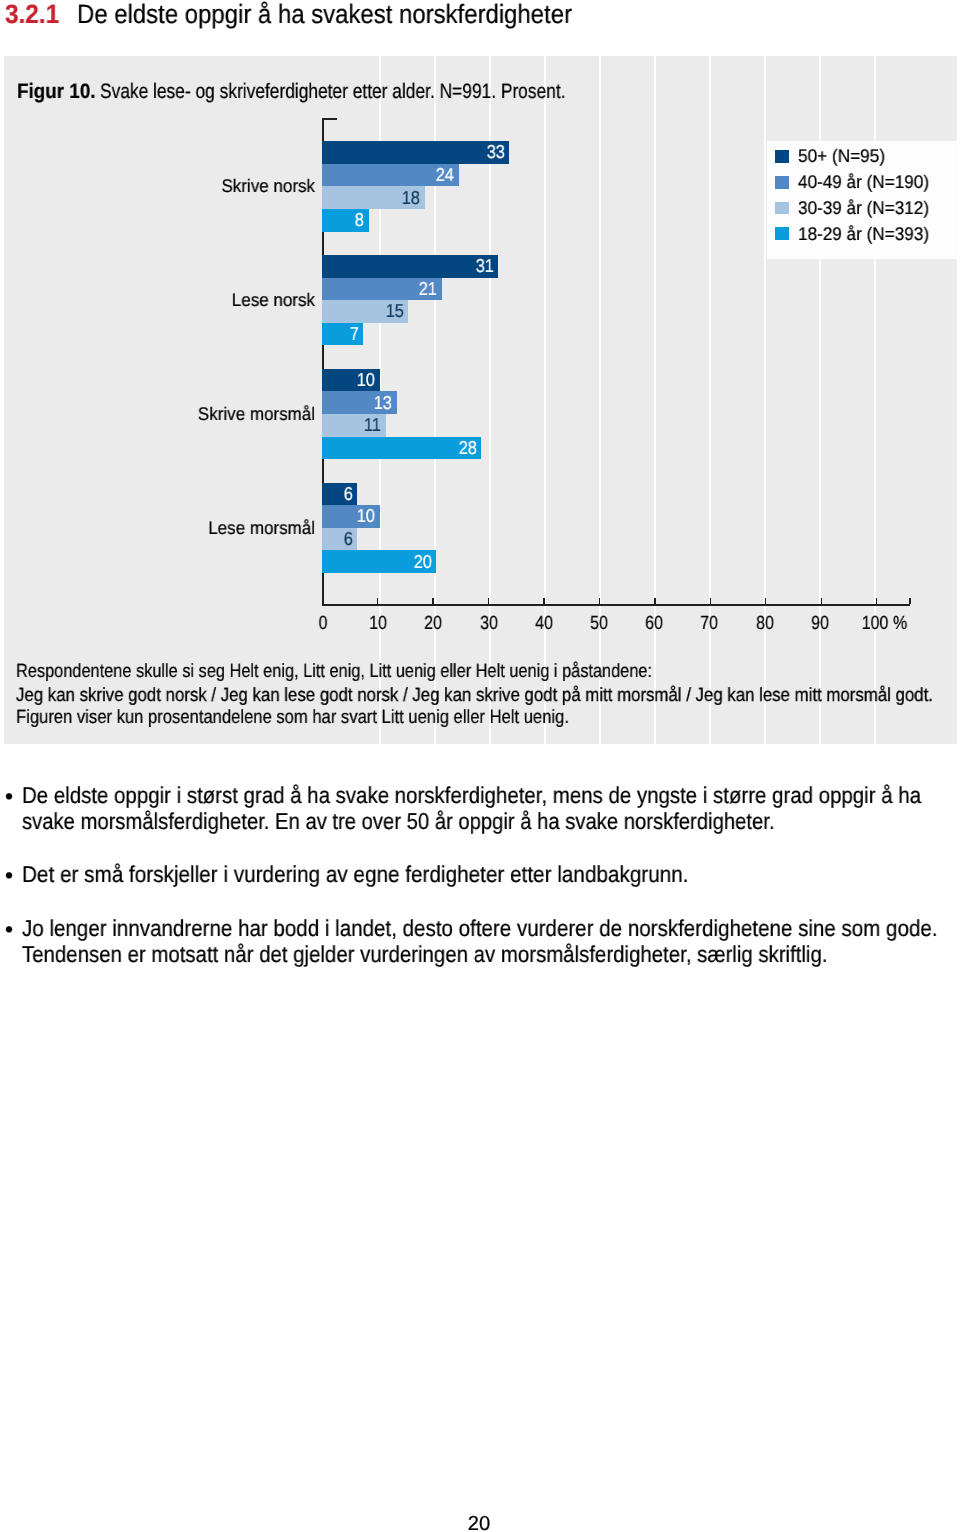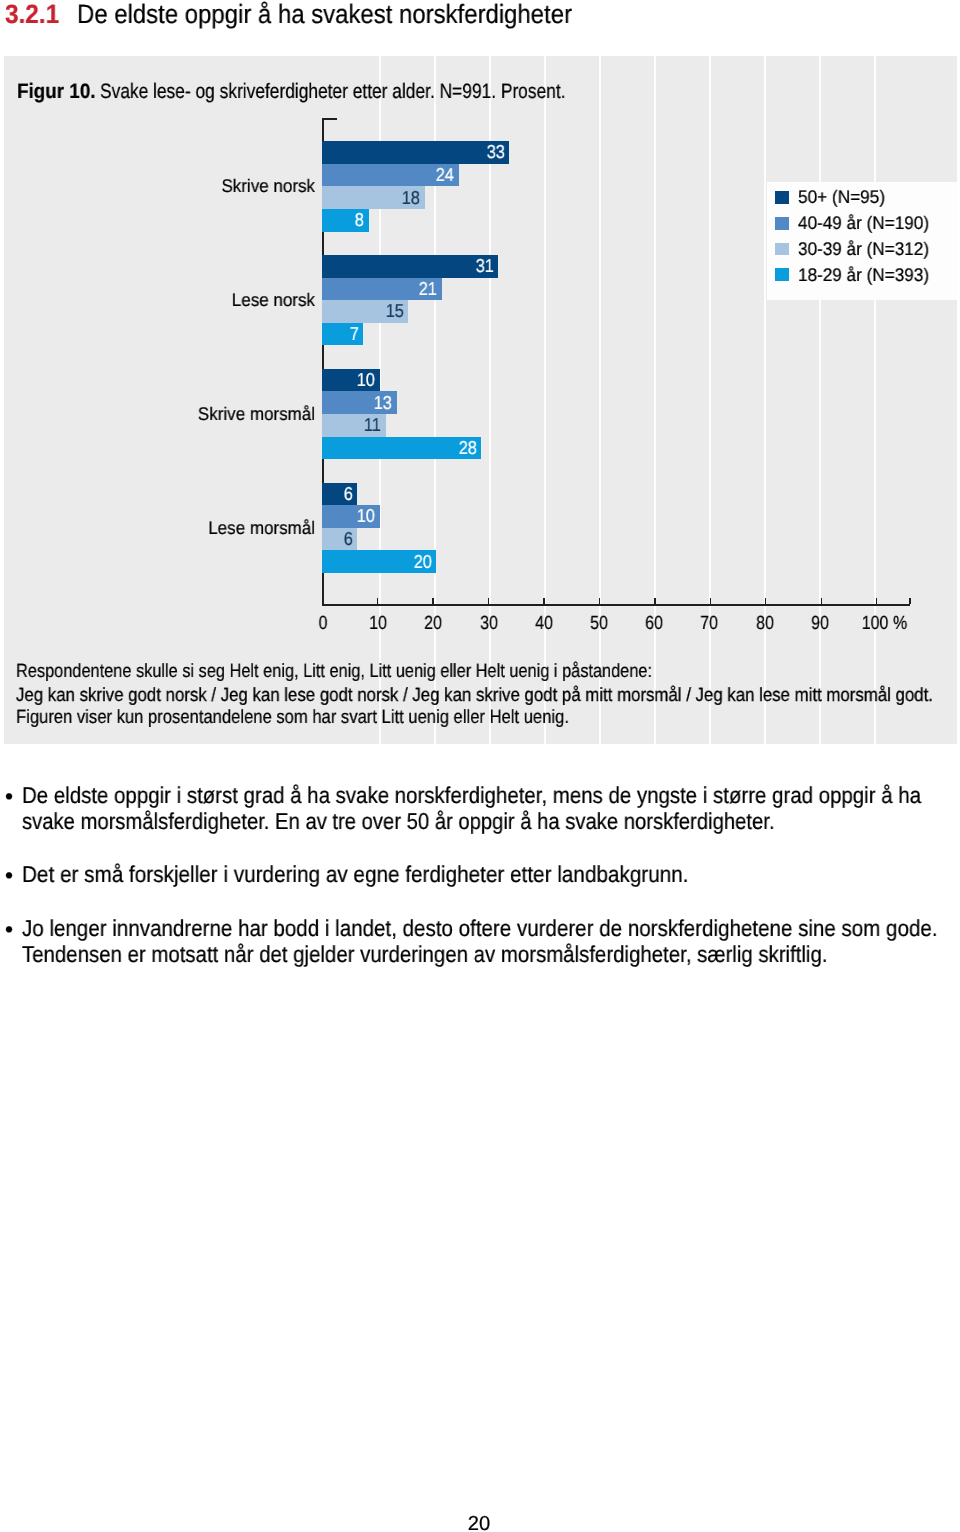--- a/index.html
+++ b/index.html
@@ -17,21 +17,21 @@
   
   #figbox{position:absolute;overflow:hidden;}
   .vline{position:absolute;top:0;height:688px;width:2.1px;background:#fdfdfd;}
 
   
   .axisline{position:absolute;background:#1f1f1f;}
   .bar{position:absolute;}
   .tick{position:absolute;width:1.4px;background:#1f1f1f;}
 
   
-  #legend{position:absolute;margin-top:41px;}
+  #legend{position:absolute;}
   .lgsw{position:absolute;}
 </style>
 </head>
 <body>
 
 <div id="page">
     <div class="t" style="left: 5px; top: 1.8px; font-size: 26.5px; line-height: 24px; font-weight: bold; color: rgb(200, 35, 47); transform: scaleX(0.9194);">3.2.1</div>
     <div class="t" style="left: 77.3px; top: 1.8px; font-size: 26.5px; line-height: 24px; color: rgb(0, 0, 0); transform: scaleX(0.9033);">De eldste oppgir å ha svakest norskferdigheter</div>
     <div style="left:4px;top:56px;width:953px;height:688px;background:#ebebeb;" id="figbox">
       <div class="vline" style="left:375.2px;"></div>

